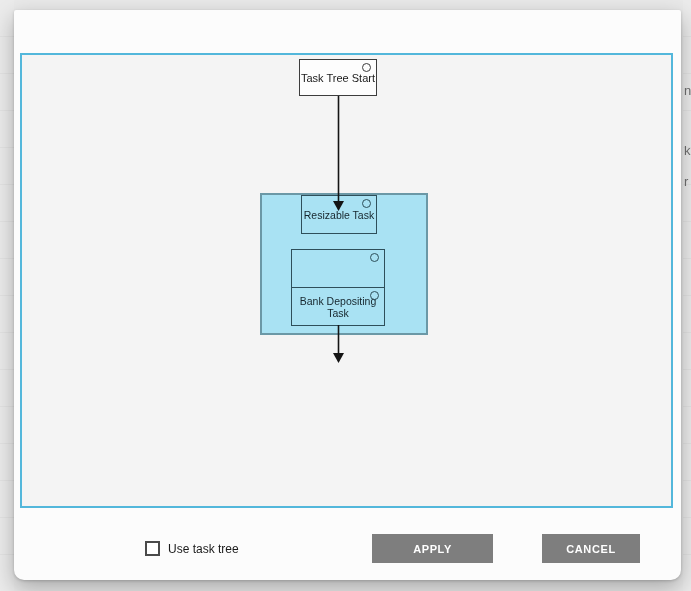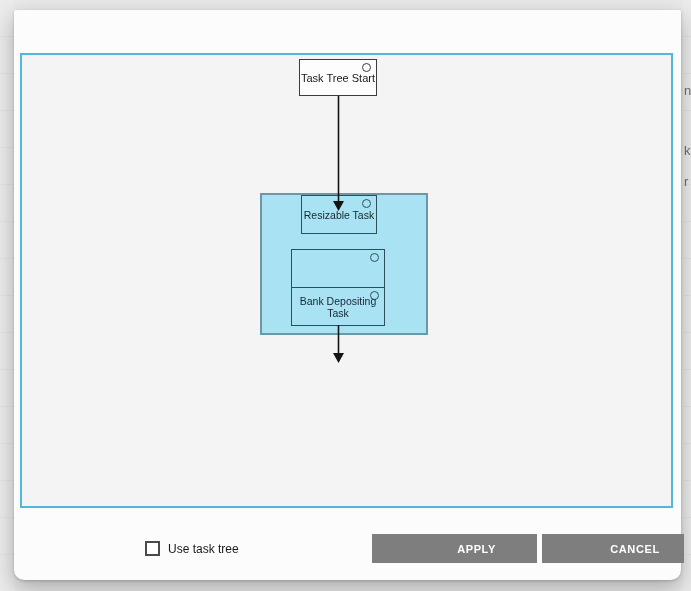--- a/index.html
+++ b/index.html
@@ -119,21 +119,21 @@
     width: 15px; height: 15px; box-sizing: border-box;
     border: 2px solid #4a4a4a; background: #ffffff;
   }
   .checkbox-label { margin-left: 8px; font-size: 12px; color: #1a1a1a; }
 
   .btn {
     position: absolute; top: 524px; height: 29px;
     background: #7e7e7e; color: #ffffff;
     border: none; font-family: inherit;
     font-size: 11px; font-weight: bold; letter-spacing: 0.6px;
-    display: flex; align-items: center; justify-content: center; padding-left: 44px;
+    display: flex; align-items: center; justify-content: center;
   }
   .btn-apply  { left: 358px; width: 121px; }
   .btn-cancel { left: 528px; width: 98px; }
 </style>
 </head>
 <body>
 
 <div class="bg-strip left"></div>
 <div class="bg-strip right"></div>
 <div class="bg-fragment" style="top: 84px;">n</div>

